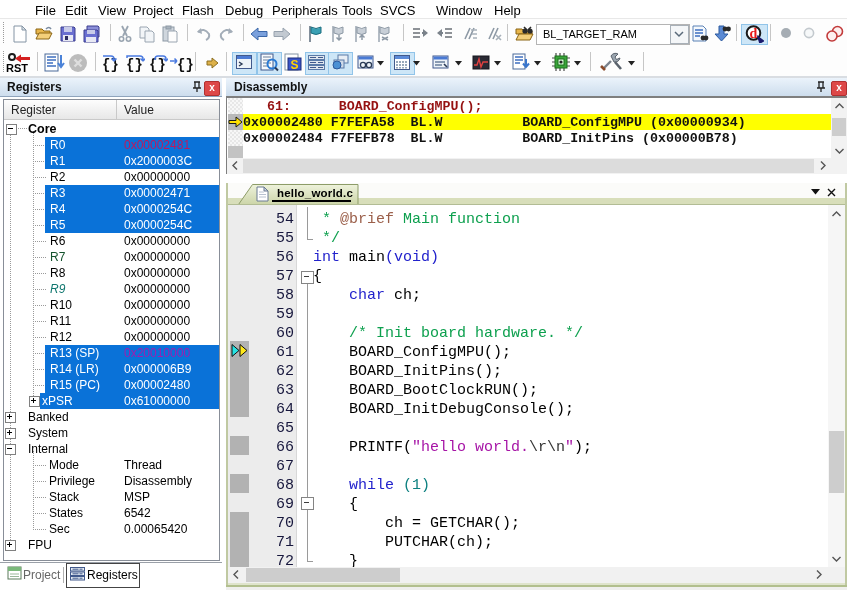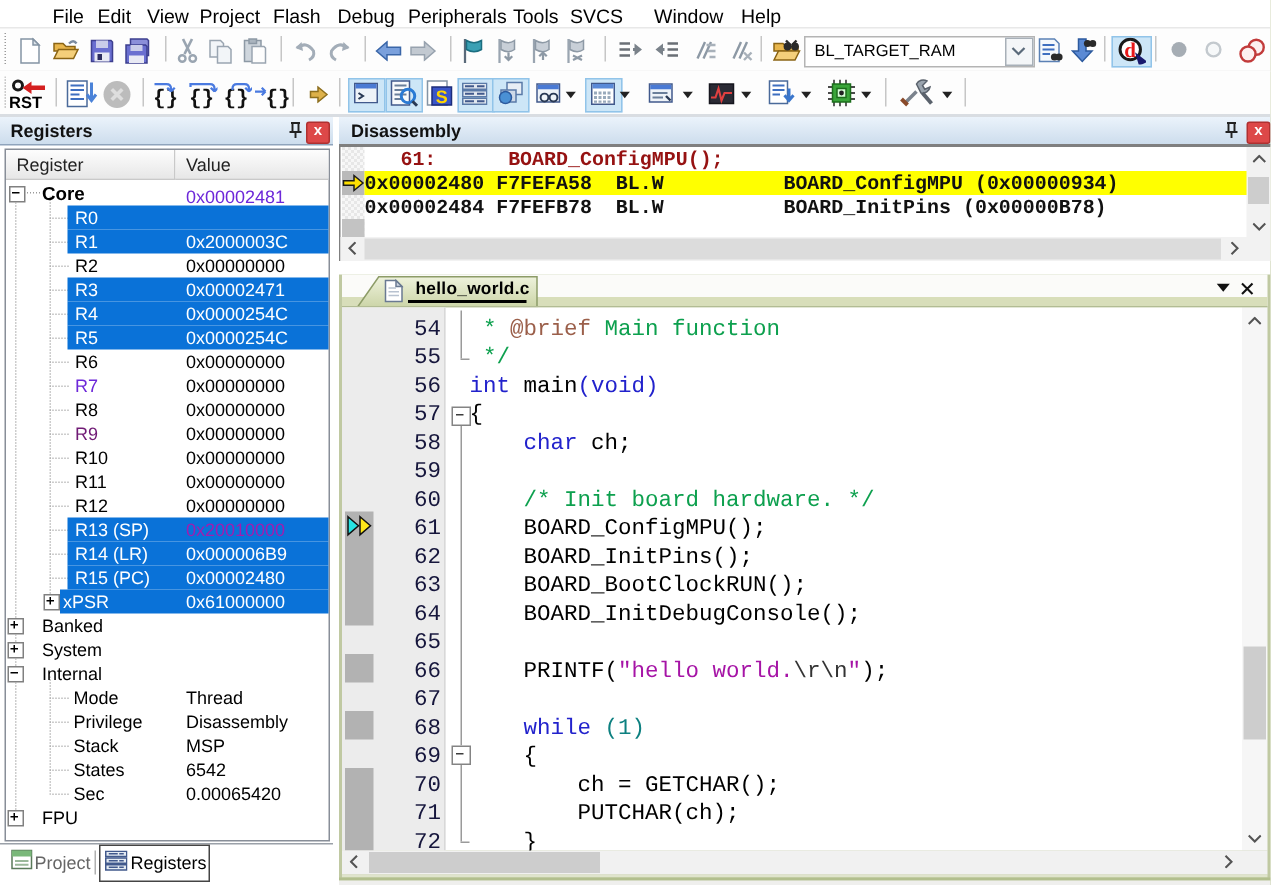--- a/index.html
+++ b/index.html
@@ -365,42 +365,42 @@
 <div class="a doth" style="left:33px;top:497px;width:13px;"></div>
 <div class="a doth" style="left:33px;top:513px;width:13px;"></div>
 <div class="a doth" style="left:33px;top:529px;width:13px;"></div>
 <div class="a doth" style="left:16px;top:128px;width:11px;"></div>
 <span class="a rlab" style="left:28px;top:122px;font-weight:bold;font-size:12.5px;">Core</span>
 <div class="pbox" style="left:6px;top:124px;">
     <i></i>
   </div>
 <div class="sel" style="left:45px;top:137px;width:174px;"></div>
 <span class="a rlab" style="left:50px;top:138px;color:#fff;">R0</span>
-<span class="a rval" style="top:124px;color:#6d28d9;">0x00002481</span>
+<span class="a rval" style="top:138px;color:#be185d;">0x00002481</span>
 <div class="sel" style="left:45px;top:153px;width:174px;"></div>
 <span class="a rlab" style="left:50px;top:154px;color:#fff;">R1</span>
 <span class="a rval" style="top:154px;color:#fff;">0x2000003C</span>
 <span class="a rlab" style="left:50px;top:170px;color:#000;">R2</span>
 <span class="a rval" style="top:170px;color:#000;">0x00000000</span>
 <div class="sel" style="left:45px;top:185px;width:174px;"></div>
 <span class="a rlab" style="left:50px;top:186px;color:#fff;">R3</span>
 <span class="a rval" style="top:186px;color:#fff;">0x00002471</span>
 <div class="sel" style="left:45px;top:201px;width:174px;"></div>
 <span class="a rlab" style="left:50px;top:202px;color:#fff;">R4</span>
 <span class="a rval" style="top:202px;color:#fff;">0x0000254C</span>
 <div class="sel" style="left:45px;top:217px;width:174px;"></div>
 <span class="a rlab" style="left:50px;top:218px;color:#fff;">R5</span>
 <span class="a rval" style="top:218px;color:#fff;">0x0000254C</span>
 <span class="a rlab" style="left:50px;top:234px;color:#000;">R6</span>
 <span class="a rval" style="top:234px;color:#000;">0x00000000</span>
-<span class="a rlab" style="left:50px;top:250px;color:#6d28d9;">R7</span>
+<span class="a rlab" style="left:50px;top:250px;color:#14532d;">R7</span>
 <span class="a rval" style="top:250px;color:#000;">0x00000000</span>
 <span class="a rlab" style="left:50px;top:266px;color:#000;">R8</span>
 <span class="a rval" style="top:266px;color:#000;">0x00000000</span>
-<span class="a rlab" style="left:50px;top:282px;color:#701a75;">R9</span>
+<span class="a rlab" style="left:50px;top:282px;color:#0f766e;font-style:italic;">R9</span>
 <span class="a rval" style="top:282px;color:#000;">0x00000000</span>
 <span class="a rlab" style="left:50px;top:298px;color:#000;">R10</span>
 <span class="a rval" style="top:298px;color:#000;">0x00000000</span>
 <span class="a rlab" style="left:50px;top:314px;color:#000;">R11</span>
 <span class="a rval" style="top:314px;color:#000;">0x00000000</span>
 <span class="a rlab" style="left:50px;top:330px;color:#000;">R12</span>
 <span class="a rval" style="top:330px;color:#000;">0x00000000</span>
 <div class="sel" style="left:45px;top:345px;width:174px;"></div>
 <span class="a rlab" style="left:50px;top:346px;color:#fff;">R13 (SP)</span>
 <span class="a rval" style="top:346px;color:#a21caf;">0x20010000</span>

